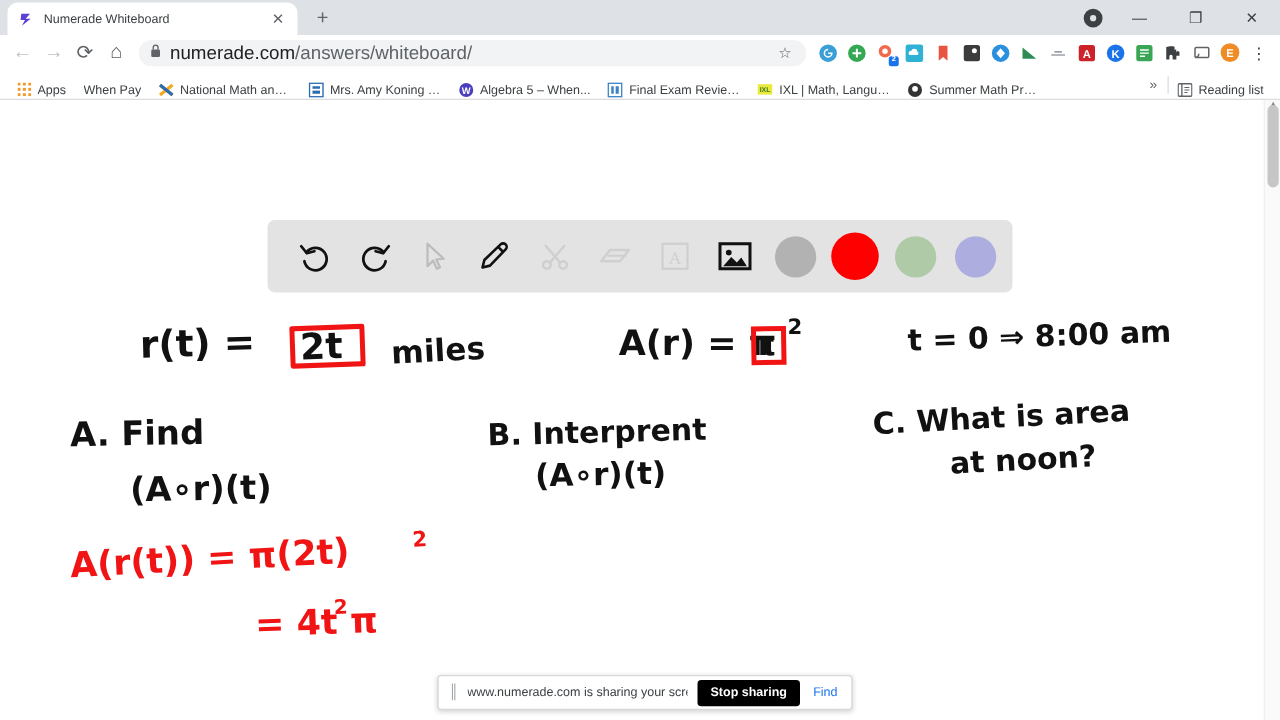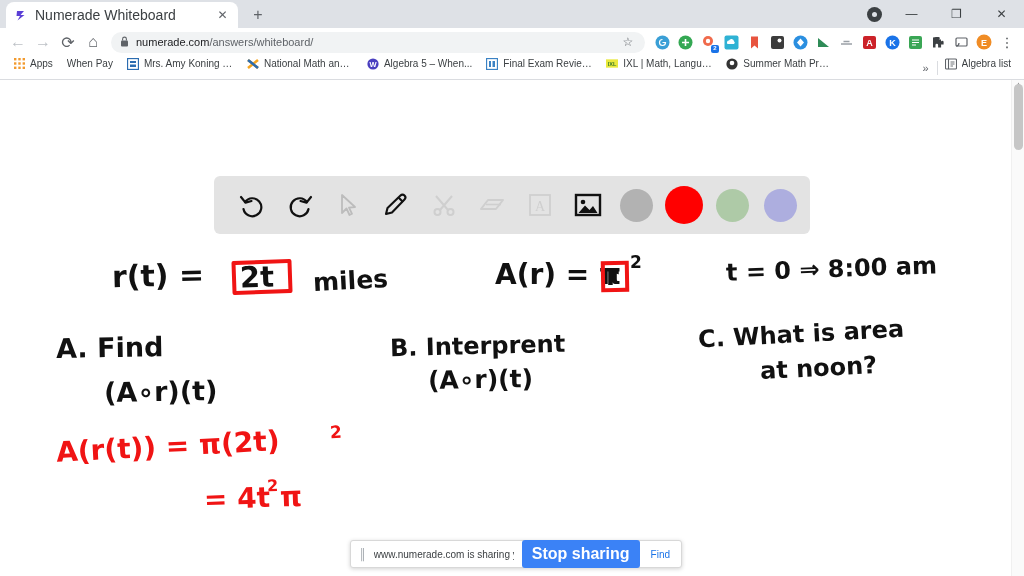--- a/index.html
+++ b/index.html
@@ -29,21 +29,21 @@
     padding: 0 8px;
     gap: 7px;
     position: relative;
   }
   .tab-favicon {
     width: 14px; height: 14px;
     flex: 0 0 14px;
     display: flex; align-items: center; justify-content: center;
   }
   .tab-title {
-    font-size: 14px;
+    font-size: 10px;
     color: #3c4043;
     white-space: nowrap;
     overflow: hidden;
     text-overflow: ellipsis;
     flex: 1;
   }
   .tab-close {
     width: 15px; height: 15px;
     display: flex; align-items: center; justify-content: center;
     font-size: 12px; color: #5f6368;
@@ -108,21 +108,21 @@
     background: #f1f3f4;
     border-radius: 11px;
     display: flex;
     align-items: center;
     padding: 0 9px;
     gap: 7px;
     margin: 0 5px;
     min-width: 0;
   }
   .omni-url {
-    font-size: 11px;
+    font-size: 15px;
     color: #202124;
     white-space: nowrap;
     overflow: hidden;
     text-overflow: ellipsis;
     flex: 1;
   }
   .omni-url .host { color: #202124; }
   .omni-url .path { color: #5f6368; }
   .ext-row {
     display: flex;
@@ -158,21 +158,21 @@
     align-items: center;
     padding: 0 6px;
     gap: 0px;
     border-bottom: 1px solid #dadce0;
     font-size: 10px;
     color: #3c4043;
     overflow: hidden;
   }
   .bm {
     display: flex;
-    align-items: flex-start;
+    align-items: flex-end;
     gap: 5px;
     padding: 0 7px;
     height: 20px;
     white-space: nowrap;
     max-width: 120px;
   }
   .bm-label {
     overflow: hidden;
     text-overflow: ellipsis;
     white-space: nowrap;
@@ -281,23 +281,23 @@
     letter-spacing: -1px;
   }
   .share-text {
     font-size: 10px;
     color: #3c4043;
     flex: 1;
     white-space: nowrap;
     overflow: hidden;
   }
   .share-stop {
-    background: #3b82f6;
+    background: #000000;
     color: #ffffff;
-    font-size: 16px;
+    font-size: 10px;
     font-weight: bold;
     border: none;
     border-radius: 3px;
     padding: 5px 10px;
     font-family: "Liberation Sans", sans-serif;
     white-space: nowrap;
   }
   .share-hide {
     font-size: 10px;
     color: #1a73e8;
@@ -456,36 +456,36 @@
     <span class="bm-label">Apps</span>
   </div>
 
   <div class="bm">
     <span class="bm-label">When Pay</span>
   </div>
 
   <div class="bm">
     <span class="bm-icon">
       <svg width="12" height="12" viewBox="0 0 12 12">
+          <path d="M1 2 L11 10 M11 2 L1 10" stroke="#f5a623" stroke-width="2.6"></path>
+          <path d="M1 2 L11 10" stroke="#2b6cb0" stroke-width="2.6"></path>
+        </svg>
+    </span>
+    <span class="bm-label">National Math and...</span>
+  </div>
+
+  <div class="bm">
+    <span class="bm-icon">
+      <svg width="12" height="12" viewBox="0 0 12 12">
           <rect x="0.5" y="0.5" width="11" height="11" fill="none" stroke="#2b6cb0" stroke-width="1.3"></rect>
           <rect x="3" y="3" width="6" height="2" fill="#2b6cb0"></rect>
           <rect x="3" y="6.5" width="6" height="2.5" fill="#2b6cb0"></rect>
         </svg>
     </span>
     <span class="bm-label">Mrs. Amy Koning -...</span>
-  </div>
-
-  <div class="bm">
-    <span class="bm-icon">
-      <svg width="12" height="12" viewBox="0 0 12 12">
-          <path d="M1 2 L11 10 M11 2 L1 10" stroke="#f5a623" stroke-width="2.6"></path>
-          <path d="M1 2 L11 10" stroke="#2b6cb0" stroke-width="2.6"></path>
-        </svg>
-    </span>
-    <span class="bm-label">National Math and...</span>
   </div>
 
   <div class="bm">
     <span class="bm-icon">
       <svg width="12" height="12" viewBox="0 0 12 12">
           <circle cx="6" cy="6" r="5.6" fill="#4a3fbf"></circle>
           <text x="6" y="9" font-size="7.5" font-family="Liberation Sans" fill="#fff" text-anchor="middle" font-weight="bold">W</text>
         </svg>
     </span>
     <span class="bm-label">Algebra 5 – When...</span>
@@ -525,21 +525,21 @@
   <div class="bm-overflow">»</div>
   <div class="bm-sep"></div>
   <div class="bm" style="max-width:none;">
     <span class="bm-icon">
       <svg width="12" height="12" viewBox="0 0 12 12">
           <rect x="0.5" y="1" width="11" height="10" rx="1" fill="none" stroke="#5f6368" stroke-width="1.1"></rect>
           <path d="M3.5 1 v10" stroke="#5f6368" stroke-width="1.1"></path>
           <path d="M5.5 4 h4 M5.5 6 h4 M5.5 8 h2.5" stroke="#5f6368" stroke-width="0.9"></path>
         </svg>
     </span>
-    <span class="bm-label">Algebra list</span>
+    <span class="bm-label">Reading list</span>
   </div>
 </div>
 
 <div class="page">
 
   <div class="wb-toolbar">
     <div class="tool">
       <svg width="30" height="30" viewBox="0 0 30 30">
         <path d="M8 12 a9 9 0 1 1 -1.5 7" fill="none" stroke="#111" stroke-width="2.2" stroke-linecap="round"></path>
         <path d="M4 7 L8.5 12.6 L14.5 11" fill="none" stroke="#111" stroke-width="2.2" stroke-linecap="round" stroke-linejoin="round"></path>

